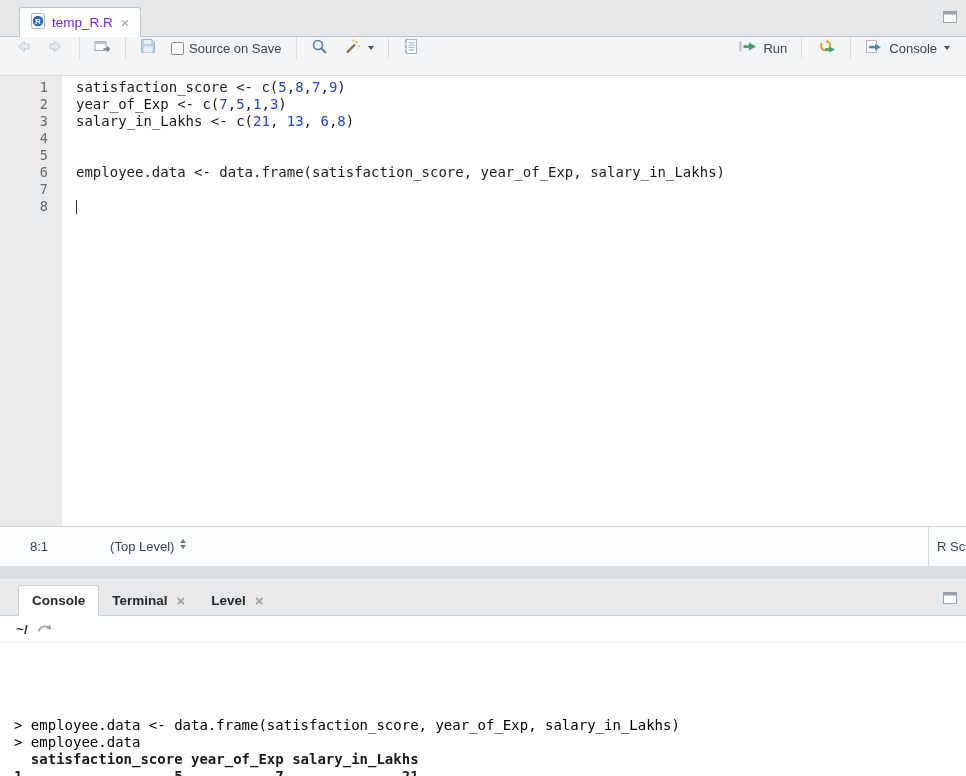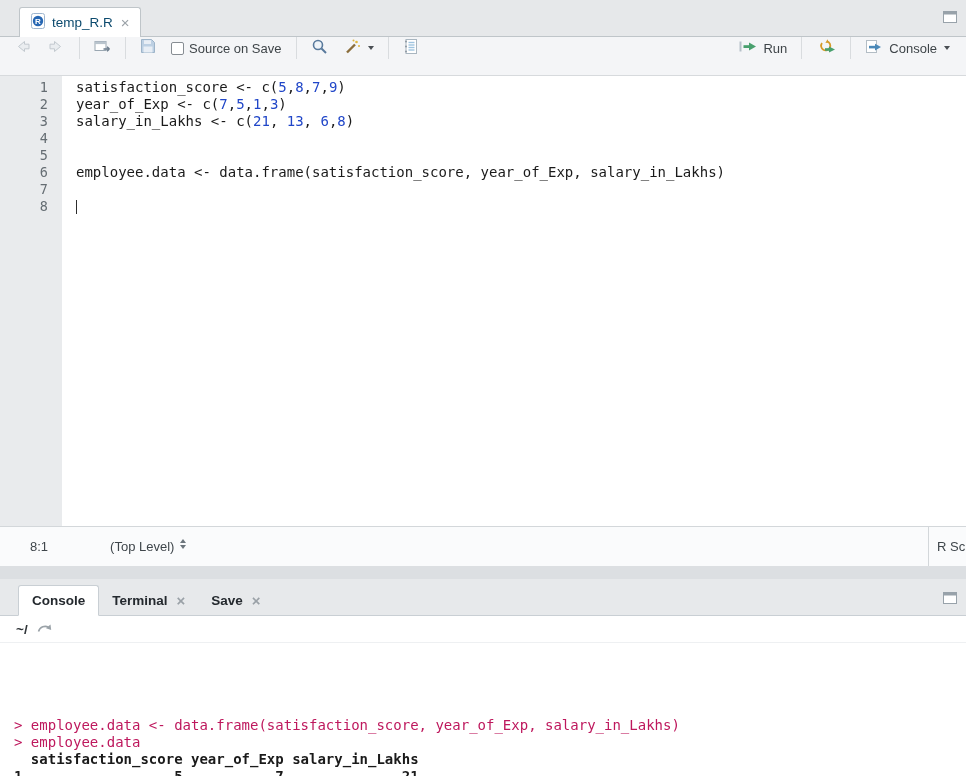--- a/index.html
+++ b/index.html
@@ -4,21 +4,21 @@
 <style>
   * { box-sizing: border-box; margin: 0; padding: 0; }
   html,body { background:#fff; }
   body { font-family: "Liberation Sans", sans-serif; }
   .app { width:966px; height:776px; overflow:hidden; display:flex; flex-direction:column; background:#fff; }
 
   
   .tabbar { flex:none; height:37px; background:#e6e8ea; border-bottom:1px solid #bfc5c9; display:flex; align-items:flex-end; position:relative; }
   .doc-tab { display:flex; align-items:center; gap:6px; height:30px; margin-left:19px; padding:0 10px; background:#fff;
              border:1px solid #bfc5c9; border-bottom:none; border-radius:3px 3px 0 0; position:relative; top:1px; }
-  .doc-tab .title { color:#0c4a6e; font-size:13.5px;text-align:right; }
+  .doc-tab .title { color:#6d28d9; font-size:13.5px;text-align:right; }
   .tab-close { color:#9aa1a7; font-size:15px; line-height:1; margin-left:2px; cursor:default; }
   .pane-btn { position:absolute; right:8px; top:10px; width:16px; height:13px; display:flex; align-items:center; justify-content:center; }
 
   
   .toolbar { flex:none; height:39px; background:#f4f5f7; border-bottom:1px solid #d7dadd; display:flex; align-items:center; padding:0 12px 16px 10px; gap:7px; }
   .tb-btn { display:flex; align-items:center; gap:5px; padding:3px 4px; border-radius:3px; }
   .tb-sep { width:1px; height:22px; background:#d9dcdf; margin:0 3px; }
   .tb-label { font-size:13px; color:#3f4549; white-space:nowrap; }
   .spacer { flex:1; }
   .checkbox { width:13px; height:13px; border:1px solid #878d93; border-radius:2px; background:#fff; }
@@ -49,21 +49,21 @@
   
   .console-header { flex:none; height:37px; background:#e7e9eb; border-bottom:1px solid #c9cfd4; display:flex; align-items:flex-end; padding-left:18px; position:relative; }
   .ctab { display:flex; align-items:center; gap:7px; height:31px; padding:9px 13px; margin-bottom:-1px; font-size:13.5px; font-weight:700; color:#24292e; }
   .ctab.active { background:#fff; border:1px solid #c9cfd4; border-bottom:1px solid #fff; border-radius:3px 3px 0 0; }
   .console-header .pane-btn { top:12px; }
 
   .console-path { flex:none; height:27px; background:#fff; border-bottom:1px solid #eef0f2; display:flex; align-items:center; padding-left:16px; gap:8px; font-size:13.5px; font-weight:700; color:#303539; }
 
   .console-body { flex:1; background:#fff; font-family:"DejaVu Sans Mono", monospace; font-size:14px; line-height:17px; padding:0 0 0 14px; white-space:pre; overflow:hidden; }
   .clip { height:6px; overflow:hidden; }
-  .console-line.input  { color:#be185d; }
+  .console-line.input  { color:#000000; }
   .console-line.output { color:#1a1a1a;font-weight:bold; }
 </style>
 </head>
 <body>
 
 <div class="app">
 
   <div class="tabbar">
     <div class="doc-tab">
       <span>
@@ -208,21 +208,21 @@
 
   <div class="console-header">
     <div class="ctab active">
       <span>Console</span>
     </div>
     <div class="ctab">
       <span>Terminal</span>
       <span class="tab-close">×</span>
     </div>
     <div class="ctab">
-      <span>Save</span>
+      <span>Level</span>
       <span class="tab-close">×</span>
     </div>
     <div class="pane-btn">
       <svg width="14" height="12">
           <rect x="0.5" y="0.5" width="13" height="11" fill="#fff" stroke="#98a2aa"></rect>
           <rect x="0.5" y="0.5" width="13" height="3" fill="#98a2aa"></rect>
         </svg>
     </div>
   </div>
 

